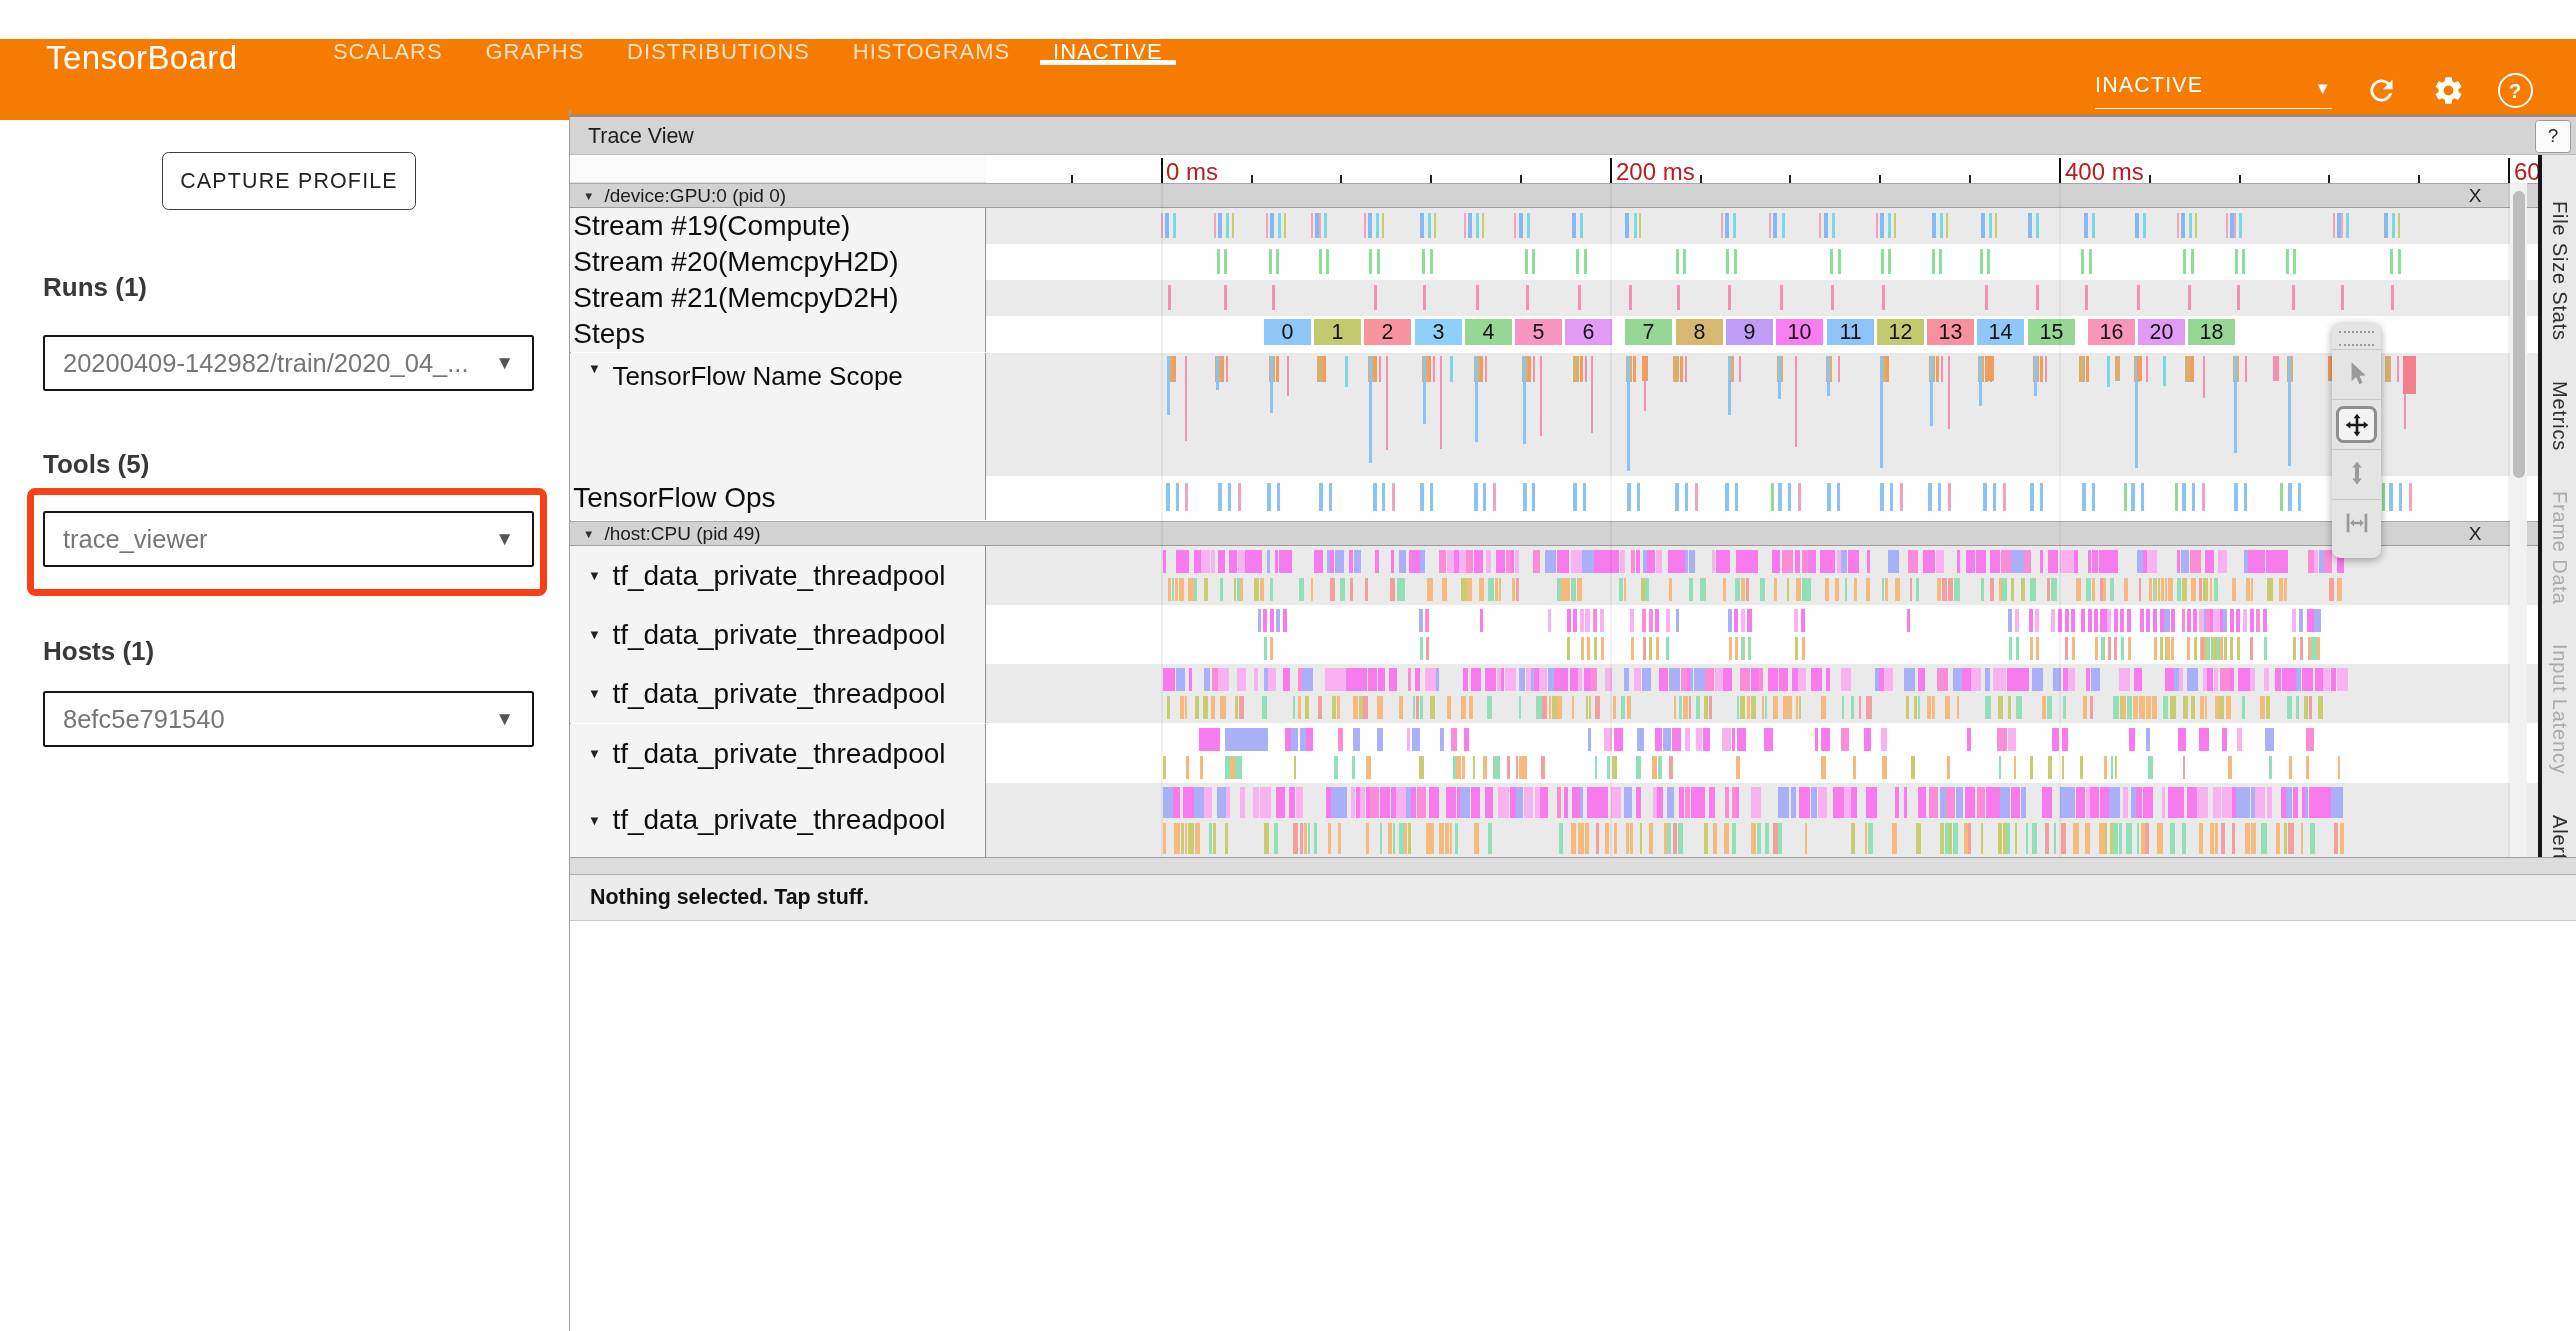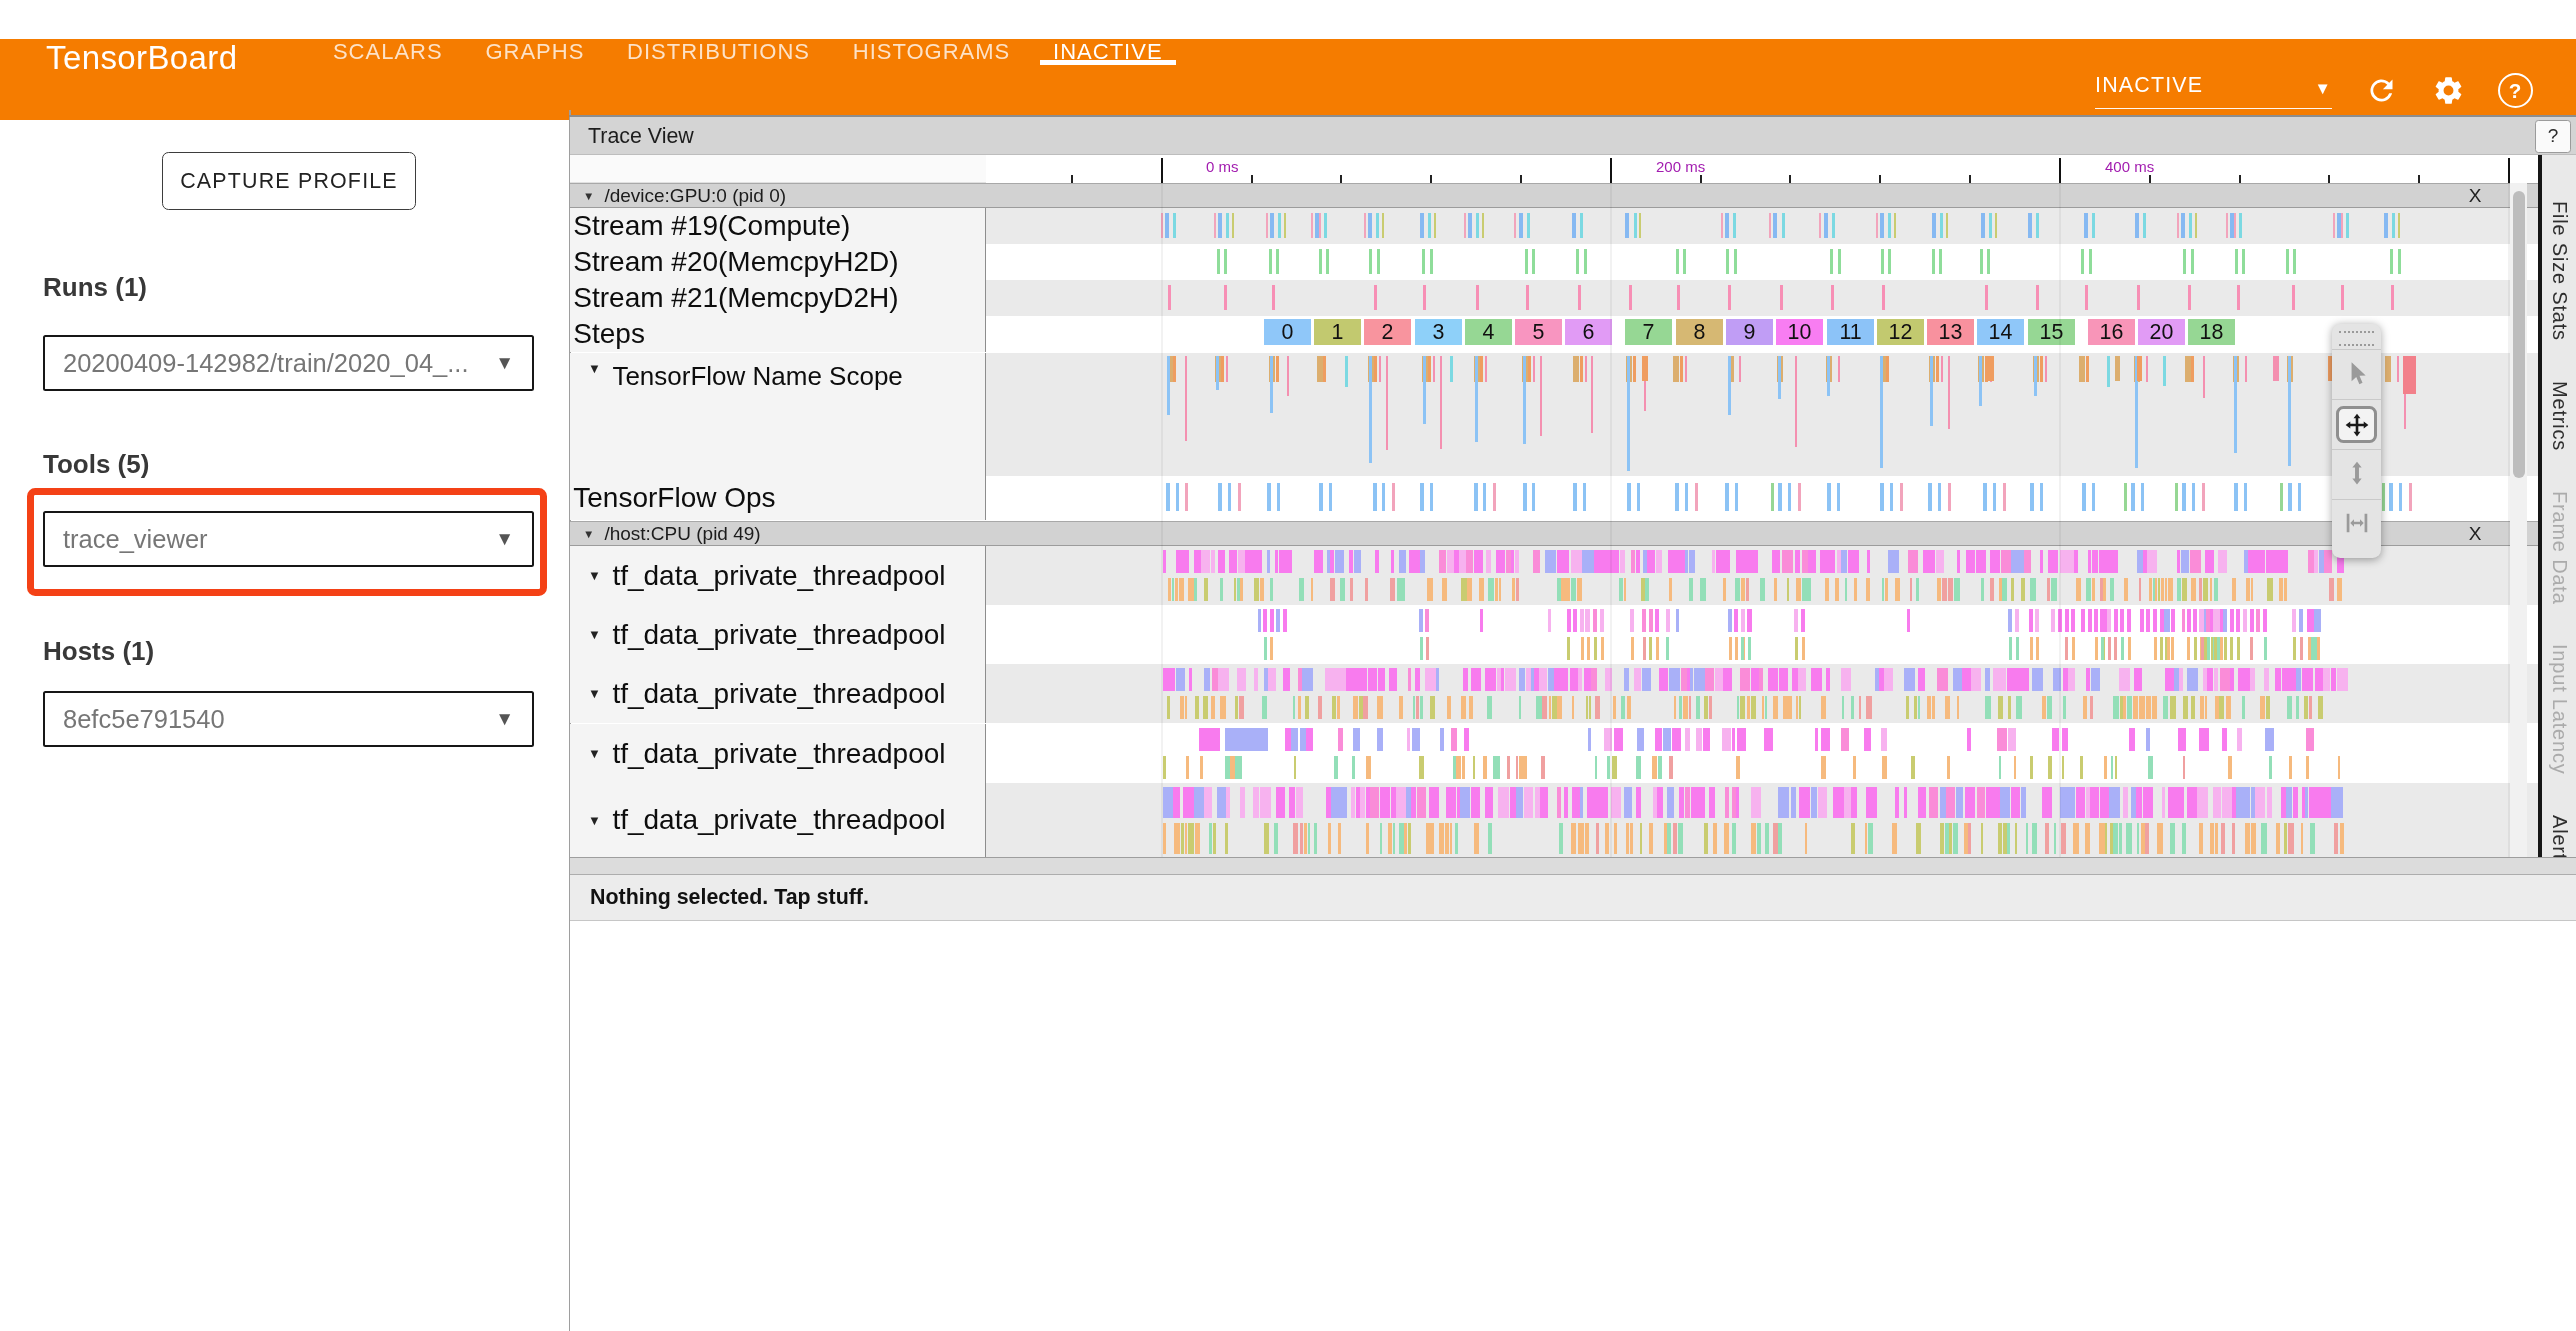--- a/index.html
+++ b/index.html
@@ -31,21 +31,21 @@
   #trace-title{position:absolute;left:18px;top:7.4px;font-size:21.4px;color:#1d1d1d;}
   #toolbar{position:absolute;left:1127px;top:2.5px;height:33px;display:flex;gap:7.4px;}
   .tbtn{border:1.6px solid #9b9b9b;border-radius:3.3px;background:#fafafa;font-size:19px;color:#2b2b2b;display:flex;align-items:center;justify-content:center;padding:0 11.5px;box-sizing:border-box;cursor:pointer;}
   #tsearch{width:272px;border:1.6px solid #9b9b9b;border-radius:3.3px;background:#fff;font-size:19px;padding:0 8.2px;box-sizing:border-box;}
   #help-btn{position:absolute;right:5px;top:2.5px;width:36px;height:33px;}
   
   #ruler-left{position:absolute;left:570px;top:155px;width:416px;height:28px;background:#fafafa;border-bottom:0.8px solid #e0e0e0;box-sizing:border-box;}
   #ruler{position:absolute;left:986px;top:155px;width:1555px;height:28px;background:#fff;overflow:hidden;cursor:pointer;}
   .tick{position:absolute;bottom:0;width:1.6px;height:8.2px;background:#222;}
   .tickM{position:absolute;bottom:0;width:1.6px;height:25px;background:#111;}
-  .tlabel{position:absolute;top:2.5px;font-size:15px;color:#a21caf;white-space:nowrap;margin-left:40px;}
+  .tlabel{position:absolute;top:2.5px;font-size:24px;color:#b91c1c;white-space:nowrap;}
   
   .sec-header{position:absolute;left:570px;width:1971px;height:25px;background:#d2d2d2;border-top:0.8px solid #a8a8a8;border-bottom:0.8px solid #9c9c9c;box-sizing:border-box;display:flex;align-items:center;font-size:19px;color:#1c1c1c;}
   .sec-header .tri{margin-left:13px;margin-right:10px;font-size:11.5px;color:#333;cursor:pointer;}
   .sec-close{position:absolute;right:53px;top:0.8px;font-size:19px;color:#222;cursor:pointer;padding:0 6.6px;}
   .row-label{position:absolute;left:570px;width:416px;background:#f4f4f4;border-right:1.6px solid #8d8d8d;box-sizing:border-box;font-size:28px;color:#0d0d0d;display:flex;align-items:center;overflow:hidden;white-space:nowrap;}
   .row-label .tri{font-size:13px;color:#222;margin:0 11.5px 0 18px;cursor:pointer;}
   .row-label.toprow{align-items:flex-start;padding-top:8.2px;}
   .row-track{position:absolute;left:986px;width:1555px;overflow:hidden;cursor:pointer;}
   .step{position:absolute;top:3.3px;font-size:21.4px;color:#111;text-align:center;cursor:pointer;}
   .gridline{position:absolute;width:1.6px;background:rgba(0,0,0,.05);pointer-events:none;}

